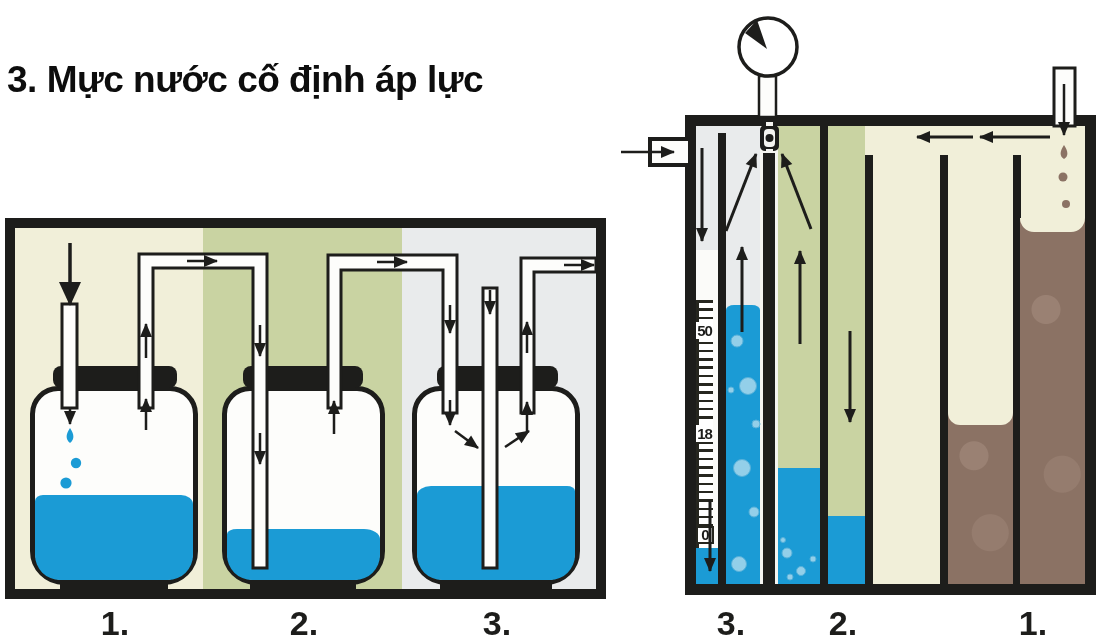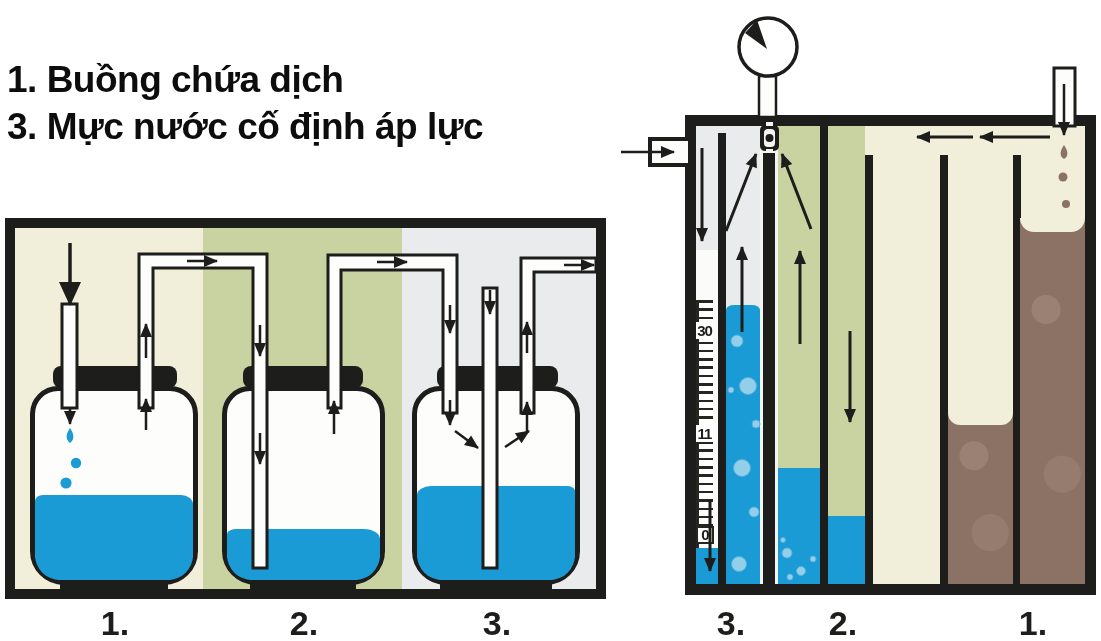--- a/index.html
+++ b/index.html
@@ -47,21 +47,20 @@
   
   #ovl{position:absolute;left:0;top:0;z-index:5;pointer-events:none;}
   #ovl line,#ovl path.tube{stroke:#1d1d1b;}
 </style>
 </head>
 <body>
 
 <div id="canvas">
 
   <div id="legend" class="abs">
-    <div>1. Buồng chứa dịch</div>
     <div>3. Mực nước cố định áp lực</div>
   </div>
 
   <div id="left-box" class="abs">
     <div id="band-green" class="band"></div>
     <div id="band-gray" class="band"></div>
   </div>
 
   <div class="jar abs" style="left:30px;top:386px;width:168px;height:199px;">
     <div class="liquid" style="height:85px;border-radius:8px 12px 25px 25px / 6px 9px 25px 25px;"></div>
@@ -103,22 +102,22 @@
     <div class="h2o" style="left:82px;top:342px;width:42px;height:116px;"></div>
     <div class="h2o" style="left:132px;top:390px;width:37px;height:68px;"></div>
     <div class="h2o" style="left:0;top:422px;width:22px;height:36px;"></div>
 
     <div class="fluid" style="left:252px;top:287px;width:65px;height:171px;"></div>
     <div class="creamcap" style="left:252px;top:287px;width:65px;height:12px;border-radius:0 0 12px 12px;"></div>
     <div class="fluid" style="left:324px;top:92px;width:65px;height:366px;"></div>
     <div class="creamcap" style="left:324px;top:92px;width:65px;height:14px;border-radius:0 0 16px 16px;"></div>
 
     <div id="ruler" class="c"></div>
-    <div class="tick" style="top:196px;">30</div>
-    <div class="tick" style="top:299px;">11</div>
+    <div class="tick" style="top:196px;">50</div>
+    <div class="tick" style="top:299px;">18</div>
     <div class="tick" id="tick-0" style="top:400px;">0</div>
   </div>
 
   <div class="dlabel abs" style="left:708px;top:604px;">3.</div>
   <div class="dlabel abs" style="left:820px;top:604px;">2.</div>
   <div class="dlabel abs" style="left:1010px;top:604px;">1.</div>
 
   <svg id="ovl" width="1101" height="641" viewBox="0 0 1101 641">
     <defs>
       <marker id="ah" markerUnits="userSpaceOnUse" markerWidth="16" markerHeight="14" refX="14" refY="7" orient="auto">

